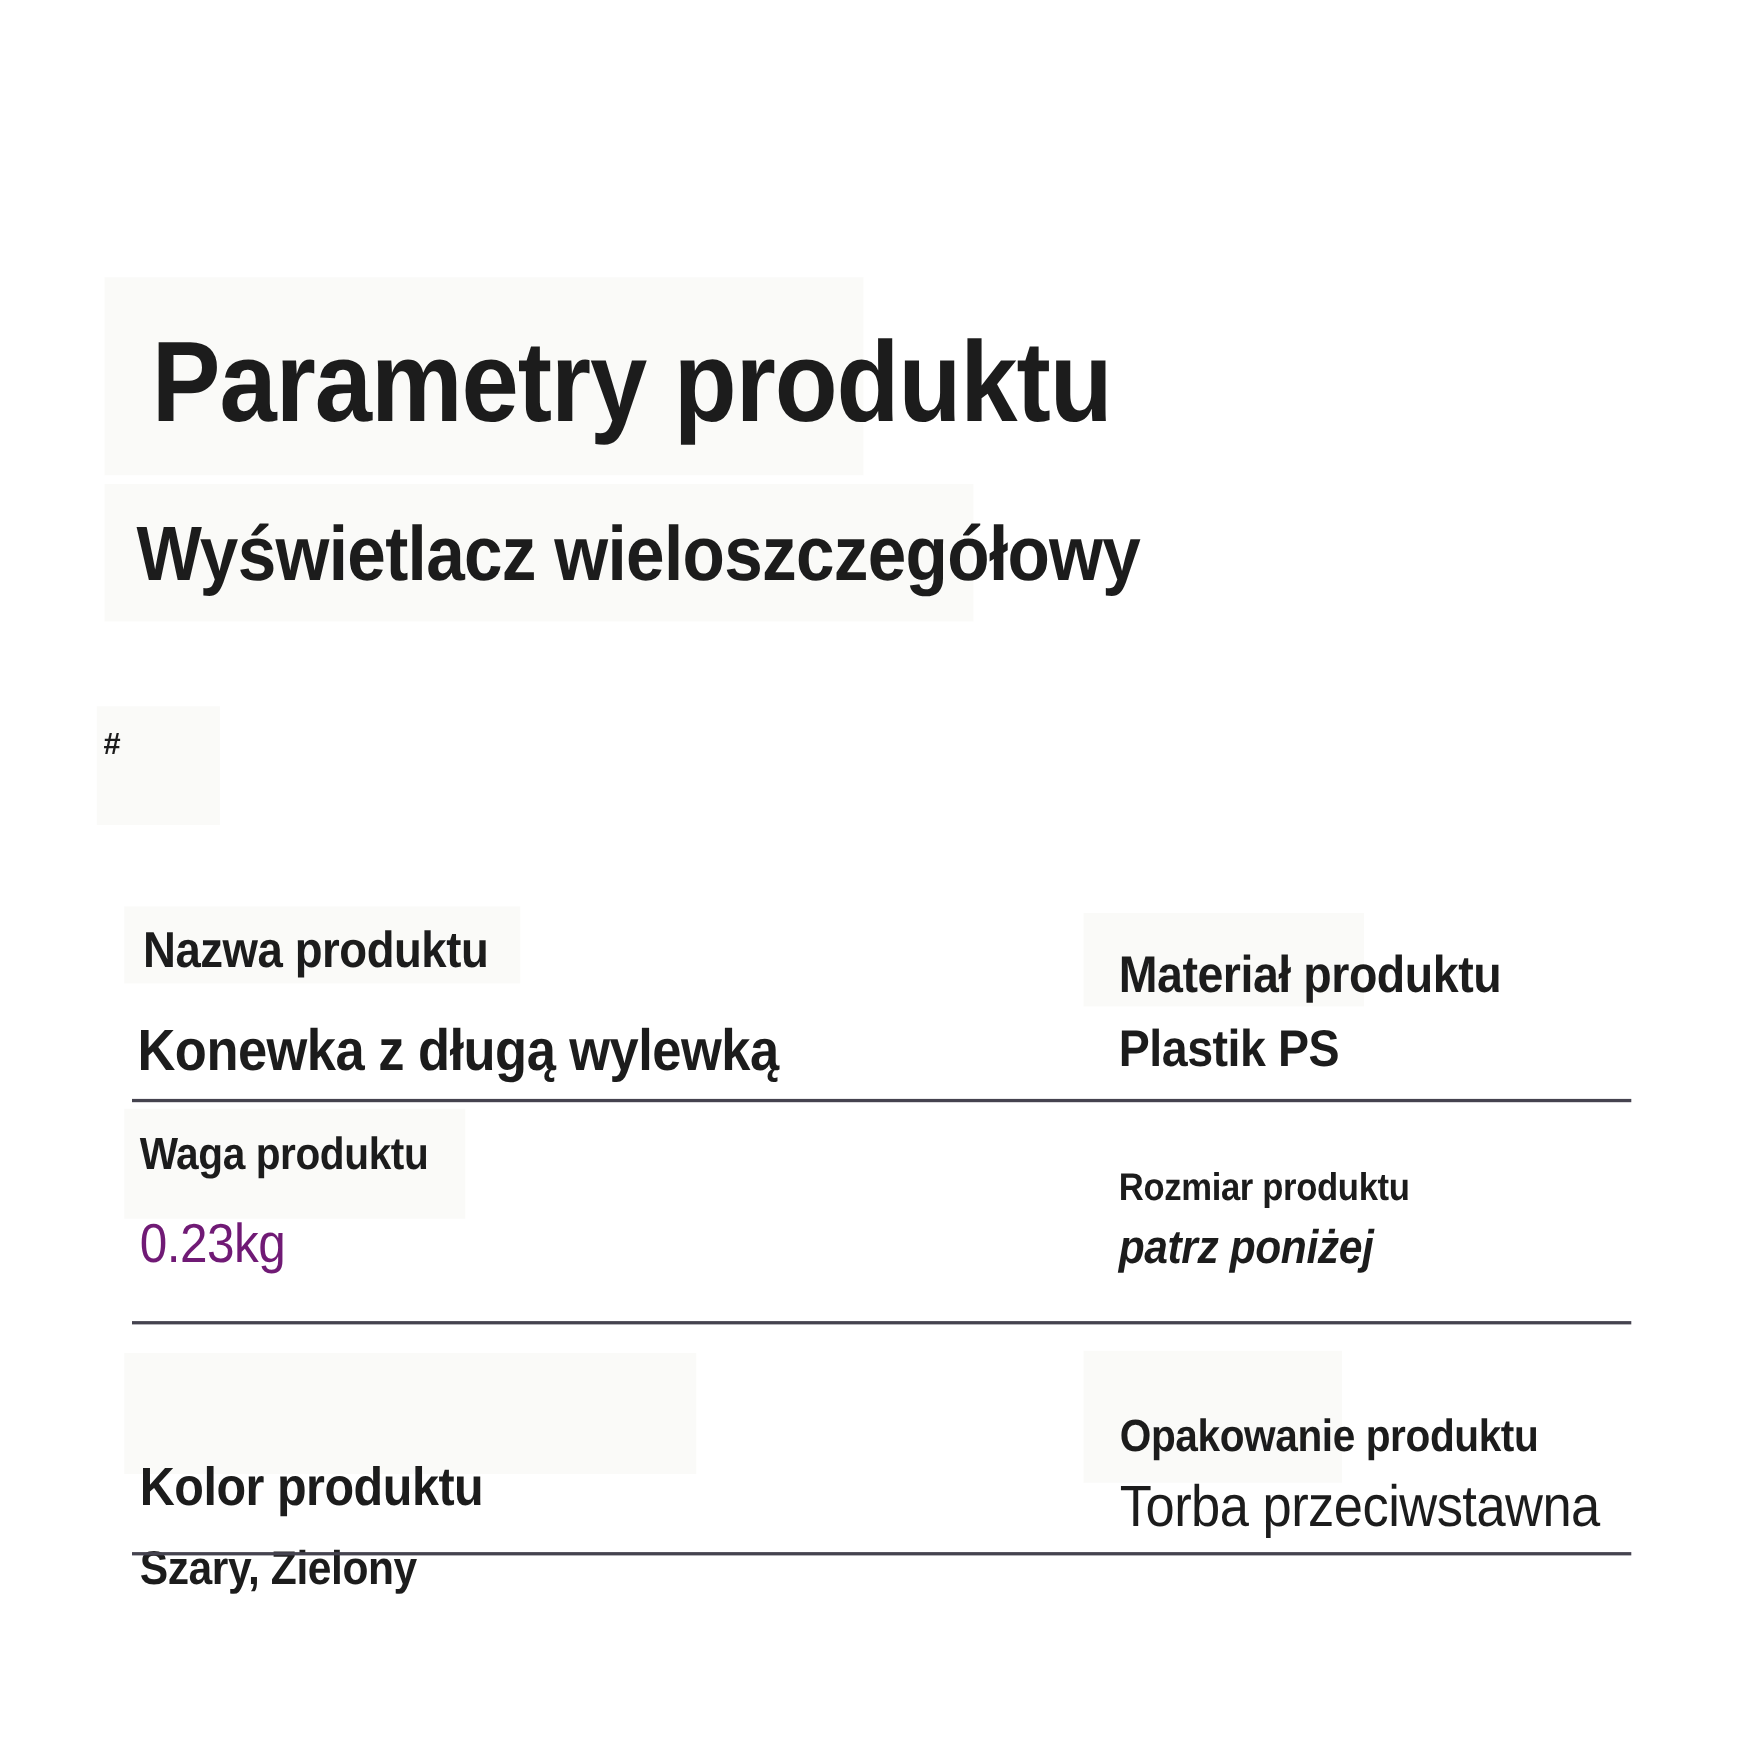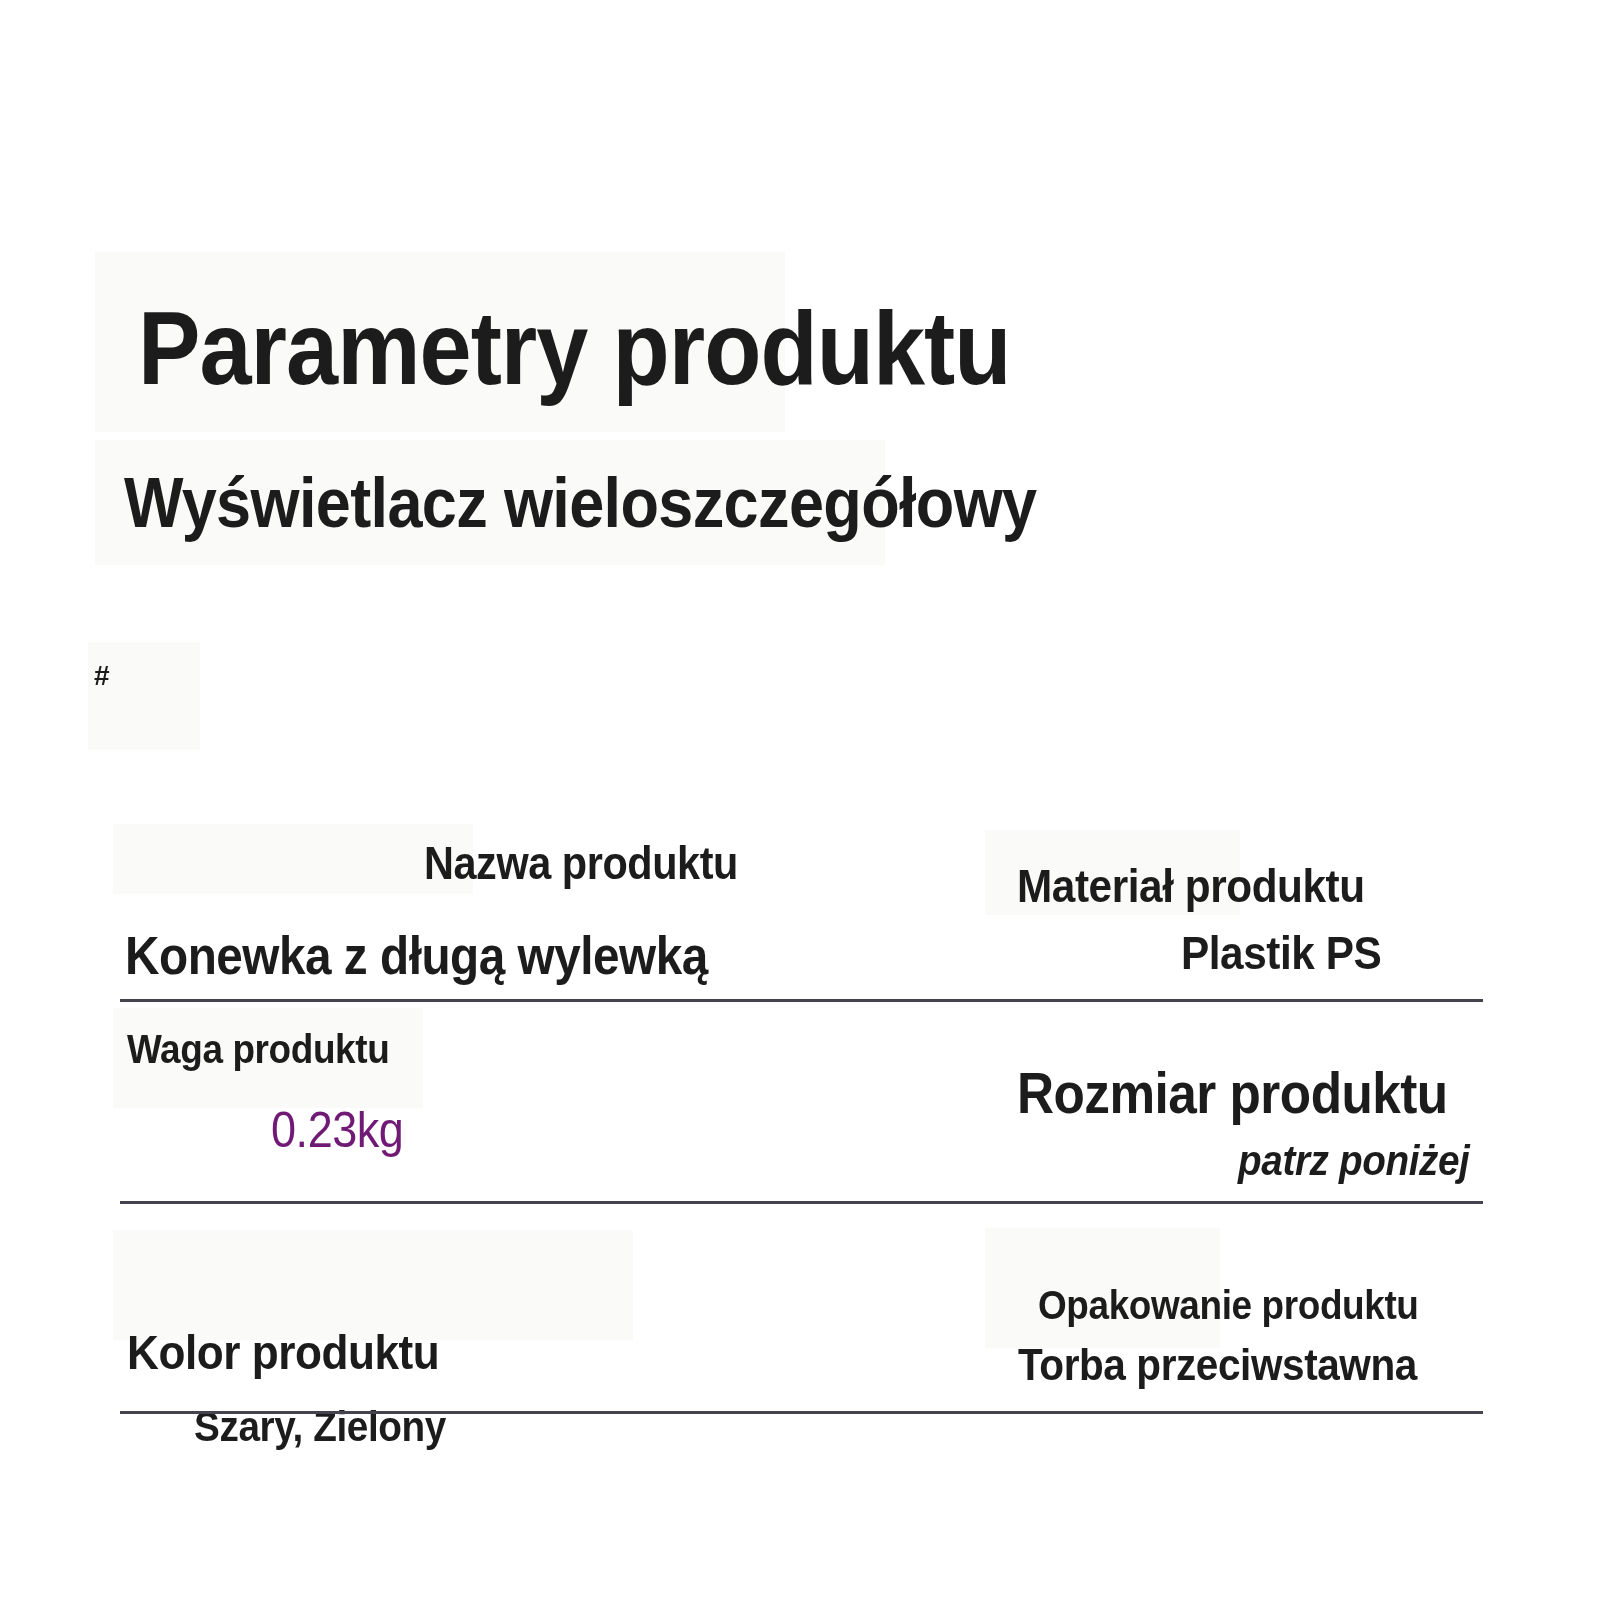--- a/index.html
+++ b/index.html
@@ -52,51 +52,51 @@
     left: 120px;
     width: 1363px;
     height: 3px;
     background: #45434f;
   }
   #divider-1 { top: 999px; }
   #divider-2 { top: 1201px; }
   #divider-3 { top: 1411px; }
 
   .cell { position: absolute; }
-  .cell .label, .cell .value { display: block; text-align: right; }
+  .cell .label, .cell .value { display: block; }
 
   
   #cell-name { left: 130px; top: 836px; }
   #cell-name .label { font-size: 46px; font-weight: 700; }
   #cell-name .value { font-size: 53px; font-weight: 700; margin-top: 35px; margin-left: -5px; }
 
   
   #cell-material { left: 1017px; top: 858px; }
   #cell-material .label { font-size: 47px; font-weight: 700; }
   #cell-material .value { font-size: 47px; font-weight: 700; margin-top: 12px; }
 
   
   #cell-weight { left: 127px; top: 1026px; }
   #cell-weight .label { font-size: 41px; font-weight: 700; }
   #cell-weight .value { font-size: 50px; font-weight: 400; color: #701a75; margin-top: 28px; letter-spacing: 0; }
 
   
   #cell-size { left: 1017px; top: 1060px; }
-  #cell-size .label { font-size: 57px; font-weight: 700; }
+  #cell-size .label { font-size: 35px; font-weight: 700; }
   #cell-size .value { font-size: 43px; font-weight: 700; margin-top: 10px; font-style: italic; }
 
   
   #cell-color { left: 127px; top: 1324px; }
   #cell-color .label { font-size: 49px; font-weight: 700; }
   #cell-color .value { font-size: 43px; font-weight: 700; margin-top: 22px; }
 
   
   #cell-packaging { left: 1018px; top: 1282px; }
   #cell-packaging .label { font-size: 41px; font-weight: 700; }
-  #cell-packaging .value { font-size: 45px; font-weight: 700; margin-top: 10px; }
+  #cell-packaging .value { font-size: 53px; font-weight: 400; margin-top: 10px; }
 
   
   .patch {
     position: absolute;
     background: #f6f6f3;
     opacity: 0.55;
     pointer-events: none;
   }
   #patch-title    { left: 95px;  top: 252px;  width: 690px; height: 180px; }
   #patch-subtitle { left: 95px;  top: 440px;  width: 790px; height: 125px; }

